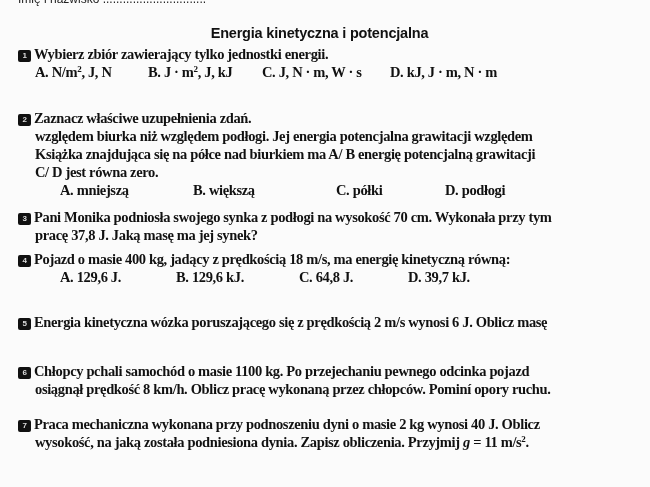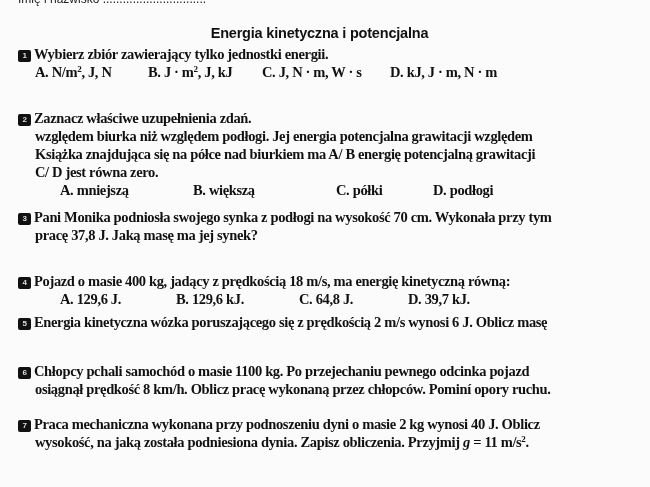--- a/index.html
+++ b/index.html
@@ -50,30 +50,30 @@
 
 <div class="task" style="top:109px">
   <div class="q"><span class="badge">2</span><span>Zaznacz właściwe uzupełnienia zdań.</span></div>
   <div class="q cont">względem biurka niż względem podłogi. Jej energia potencjalna grawitacji względem</div>
   <div class="q cont">Książka znajdująca się na półce nad biurkiem ma A/ B energię potencjalną grawitacji</div>
   <div class="q cont">C/ D jest równa zero.</div>
   <div class="opts">
     <span class="opt" style="left:42px"><span>A.</span> <span>mniejszą</span></span>
     <span class="opt" style="left:175px"><span>B.</span> <span>większą</span></span>
     <span class="opt" style="left:318px"><span>C.</span> <span>półki</span></span>
-    <span class="opt" style="left:415px"><span>D.</span> <span>podłogi</span></span>
+    <span class="opt" style="left:427px"><span>D.</span> <span>podłogi</span></span>
   </div>
 </div>
 
 <div class="task" style="top:208px">
   <div class="q"><span class="badge">3</span><span>Pani Monika podniosła swojego synka z podłogi na wysokość 70 cm. Wykonała przy tym</span></div>
   <div class="q cont">pracę 37,8 J. Jaką masę ma jej synek?</div>
 </div>
 
-<div class="task" style="top:272px">
+<div class="task" style="top:250px">
   <div class="q"><span class="badge">4</span><span>Pojazd o masie 400 kg, jadący z prędkością 18 m/s, ma energię kinetyczną równą:</span></div>
   <div class="opts">
     <span class="opt" style="left:42px"><span>A.</span> <span>129,6 J.</span></span>
     <span class="opt" style="left:158px"><span>B.</span> <span>129,6 kJ.</span></span>
     <span class="opt" style="left:281px"><span>C.</span> <span>64,8 J.</span></span>
     <span class="opt" style="left:390px"><span>D.</span> <span>39,7 kJ.</span></span>
   </div>
 </div>
 
 <div class="task" style="top:313px">

